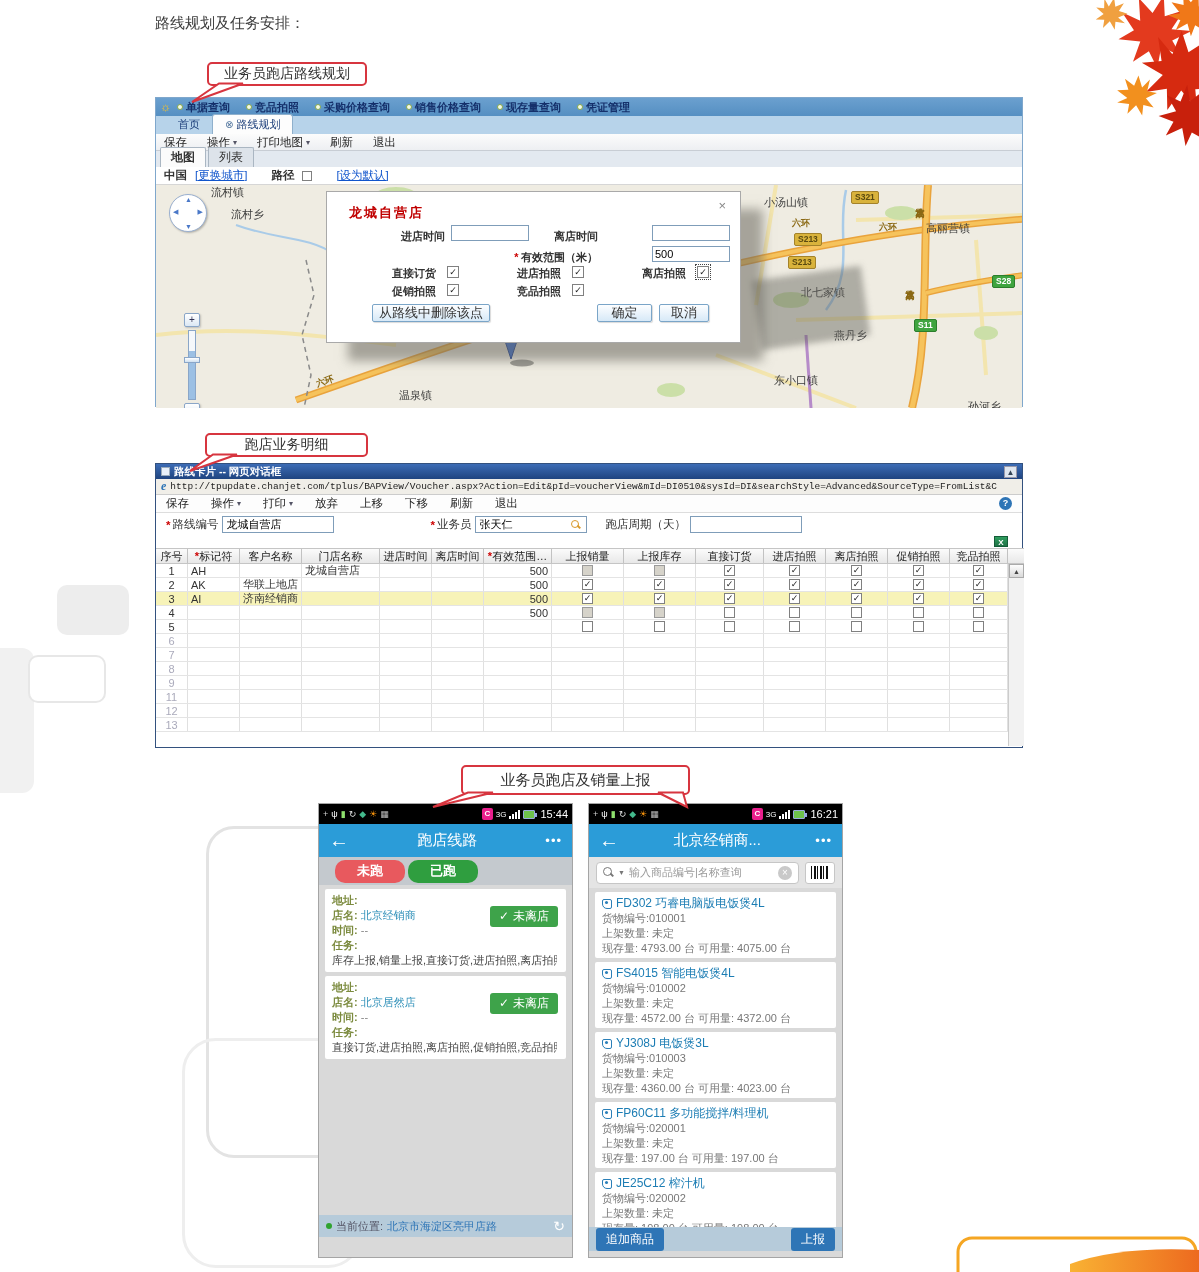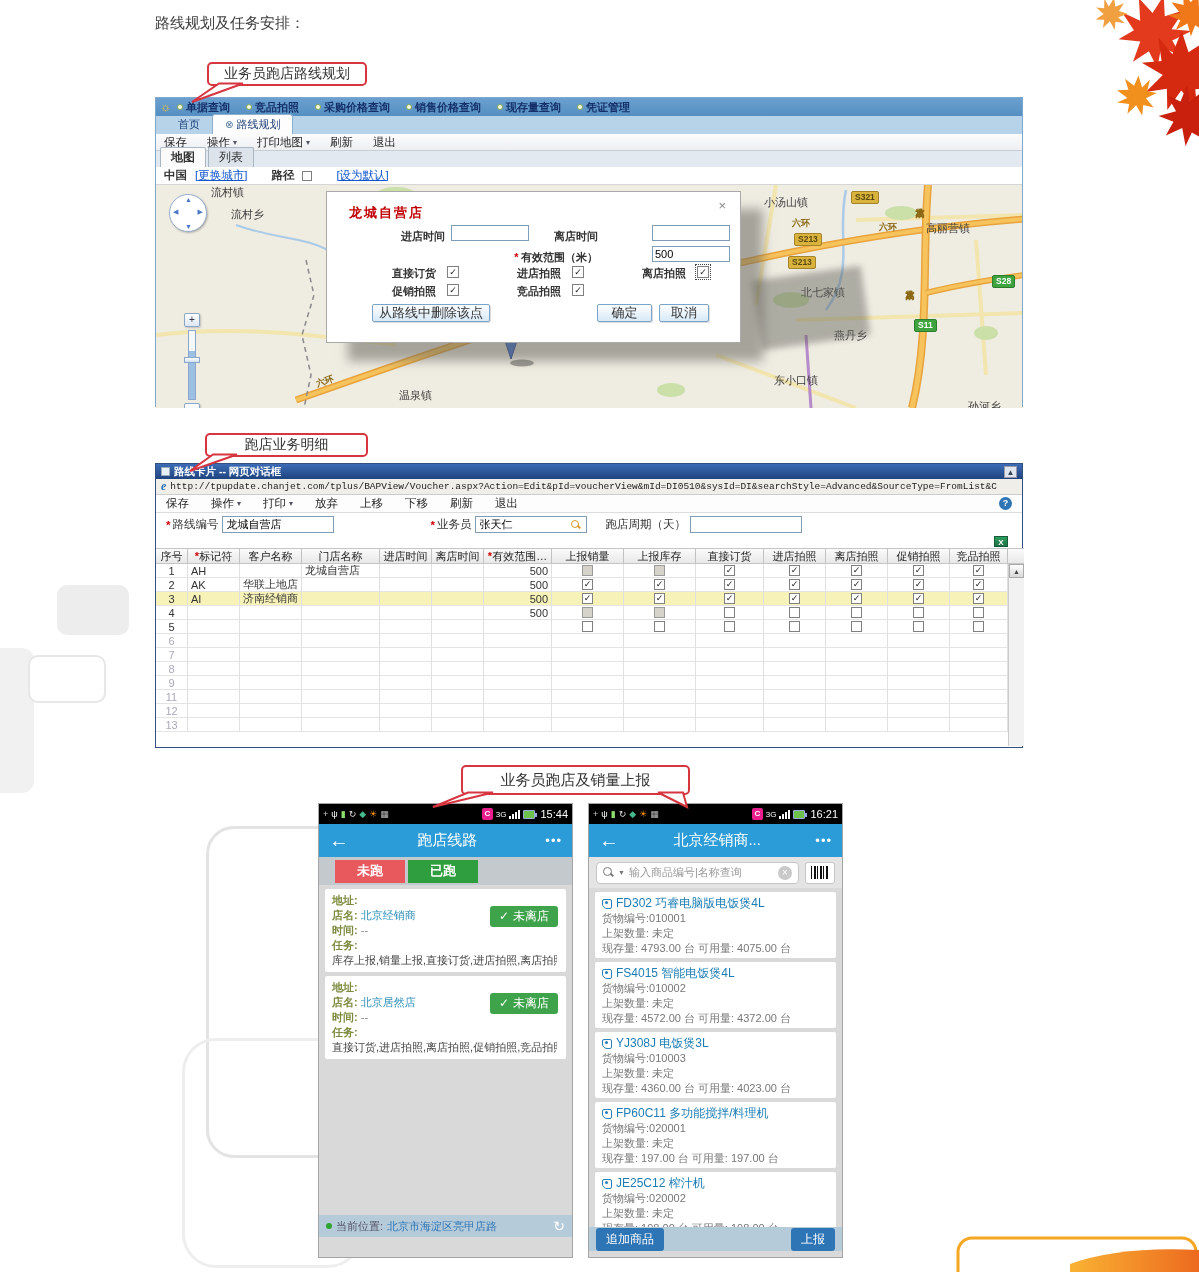--- a/index.html
+++ b/index.html
@@ -111,21 +111,21 @@
 .sbars{display:flex;align-items:flex-end;gap:1px;height:10px}
 .sbars i{display:block;width:2px;background:#fff}
 .batt{width:12px;height:9px;background:#6dc24b;border:1px solid #9ad;border-radius:1px;position:relative}
 .batt::after{content:"";position:absolute;right:-3px;top:2px;width:2px;height:4px;background:#9ad}
 .stime{color:#fff;font-size:11px;margin-left:2px}
 .phead{height:33px;background:#2b9cd8;display:flex;align-items:center;color:#fff;padding:0 10px}
 .pback{font-size:20px;font-weight:bold}
 .ptitle{flex:1;text-align:center;font-size:15px}
 .pmenu{font-size:13px;letter-spacing:1px}
 .p1tabs{height:28px;background:#c4c9ce;display:flex;align-items:center;padding:2px 16px;gap:3px}
-.ptab{height:23px;padding:0 22px;color:#fff;font-size:13px;font-weight:bold;display:flex;align-items:center;border-radius:0}
+.ptab{height:23px;padding:0 22px;color:#fff;font-size:13px;font-weight:bold;display:flex;align-items:center;border-radius:10px}
 .ptab.red{background:#e8595e}
 .ptab.green{background:#2f9e3f}
 .pcard{position:relative;margin:4px 6px 0;background:#fff;border-radius:2px;padding:4px 7px;font-size:11px;line-height:15px}
 .olbl{color:#7c8b3f;font-weight:bold}
 .storeval{color:#2d8fb8}
 .timeval{color:#888}
 .taskval{color:#444;white-space:nowrap;overflow:hidden;display:inline-block;max-width:225px;vertical-align:bottom}
 .visitbadge{position:absolute;right:8px;top:17px;background:#3ea34a;color:#fff;border-radius:3px;padding:3px 9px;font-size:12px;display:flex;gap:4px;align-items:center}
 .pfoot{position:absolute;left:0;bottom:20px;width:100%;height:22px;background:#b6cbda;display:flex;align-items:center;padding:0 7px;gap:4px;font-size:11px}
 .gdot{width:6px;height:6px;border-radius:50%;background:#2fa32f}

